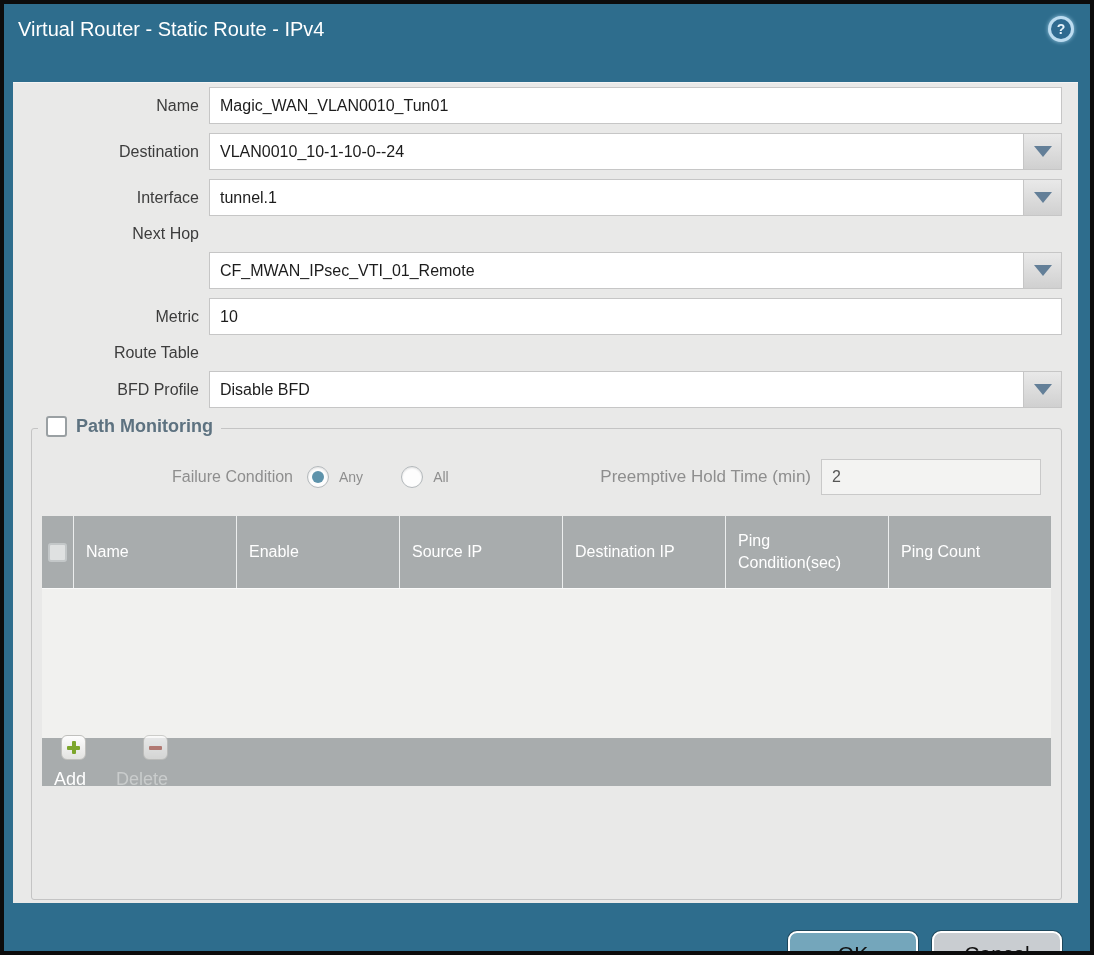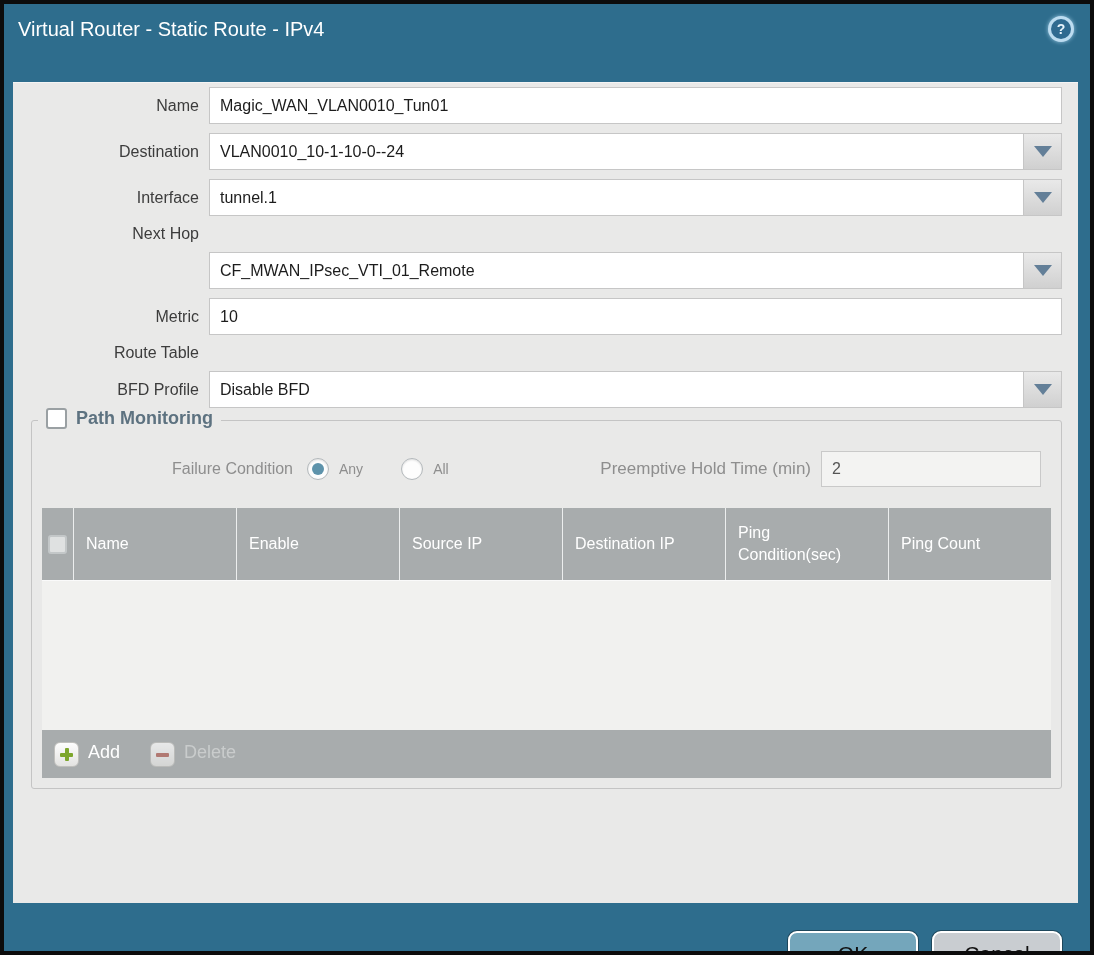--- a/index.html
+++ b/index.html
@@ -75,22 +75,22 @@
   }
   .dd-arrow {
     width: 0; height: 0;
     border-left: 9px solid transparent;
     border-right: 9px solid transparent;
     border-top: 11px solid #637f98;
   }
   
   .pm {
     position: relative;
-    margin: 12px 16px 0 18px;
-    height: 369px;
+    margin: 20px 16px 0 18px;
+    height: 472px;
     border: 1px solid #c4c4c4;
     border-radius: 3px;
   }
   .pm-legend {
     position: absolute; top: -13px; left: 6px;
     background: #e9e9e8;
     padding: 0 8px;
     display: flex; align-items: center; gap: 9px;
   }
   .checkbox {
@@ -155,21 +155,21 @@
     display: flex; align-items: center; justify-content: center;
     border-right: 1px solid #eceeee;
   }
   .th-check .checkbox { width: 19px; height: 19px; border-color: #c3c7c8; background: #dfe1e1; }
   .tbody { height: 150px; background: #f1f1ef; border-top: 1px solid #fafafa; }
   .tfoot {
     height: 48px; background: #a8acad;
     display: flex; align-items: center;
     padding: 0 12px; gap: 30px;
   }
-  .tool-btn { display: flex; align-items: flex-start; gap: 9px; cursor: pointer; background: none; border: none; font-family: "Liberation Sans", sans-serif; }
+  .tool-btn { display: flex; align-items: flex-end; gap: 9px; cursor: pointer; background: none; border: none; font-family: "Liberation Sans", sans-serif; flex-direction: column; }
   .icon-box {
     width: 25px; height: 25px;
     background: linear-gradient(#fdfdfd, #e3e3e1);
     border: 1px solid #c0c0bd;
     border-radius: 6px;
     position: relative;
   }
   .icon-box.dim { opacity: 0.75; }
   .plus-h, .minus-h { position: absolute; left: 5px; top: 10px; width: 13px; height: 4px; background: #7da62c; border-radius: 1px; }
   .plus-v { position: absolute; left: 10px; top: 5px; width: 4px; height: 13px; background: #7da62c; border-radius: 1px; }

